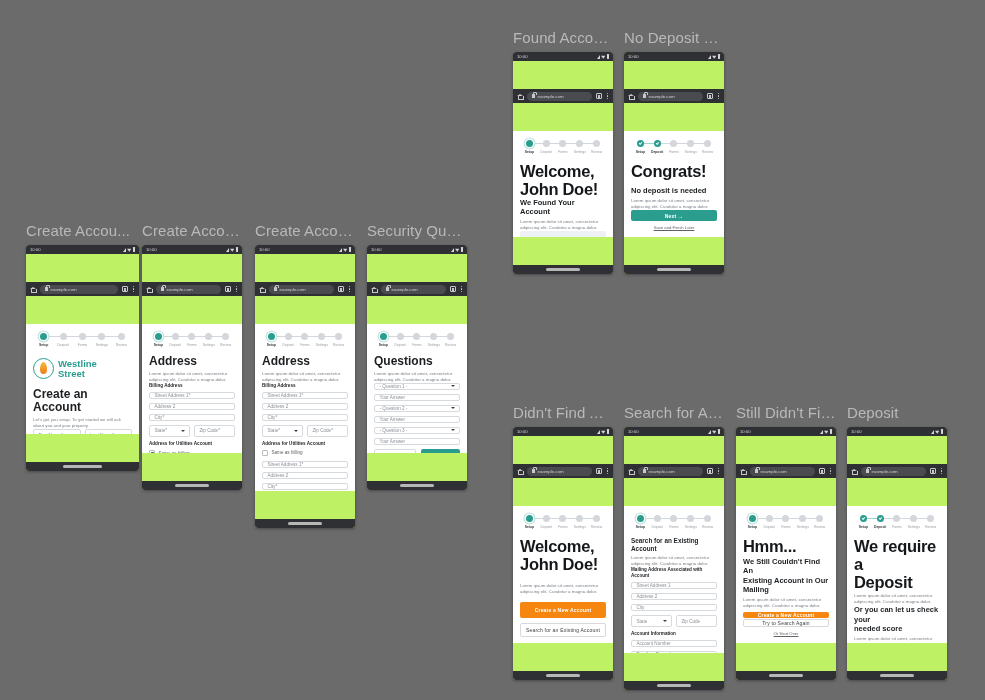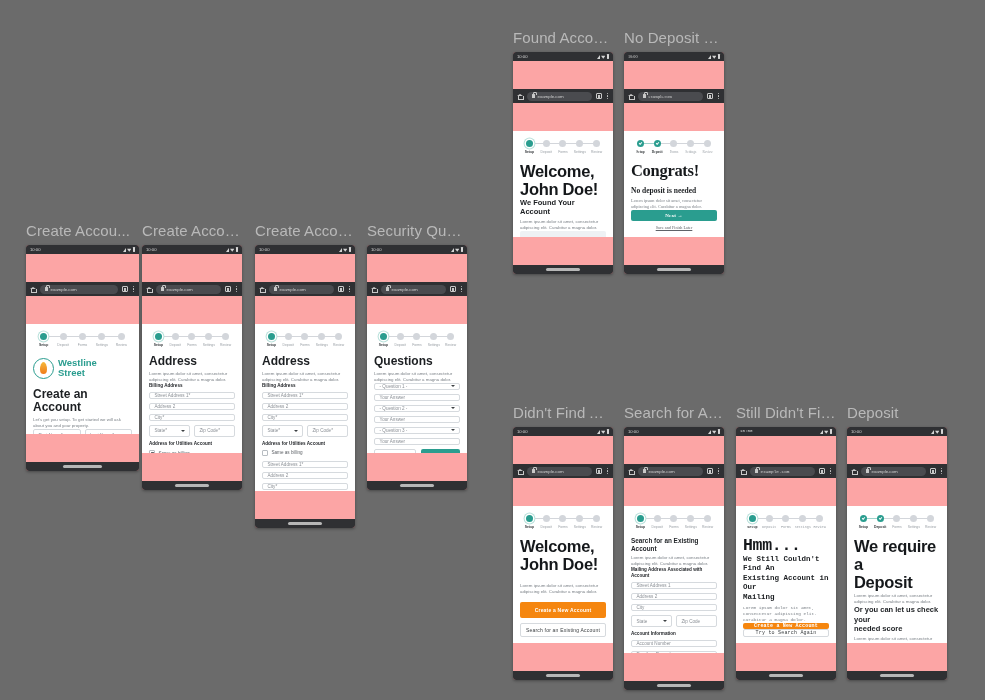--- a/index.html
+++ b/index.html
@@ -16,21 +16,21 @@
     color: #b9b9b9;
     font-size: 15px;
     line-height: 18px;
     white-space: nowrap;
     overflow: hidden;
     text-overflow: ellipsis;
     margin-bottom: 5px;
     letter-spacing: .1px;
   }
   .phone {
-    background: #fca5a5;
+    background: #bef264;
     border-radius: 3px;
     overflow: hidden;
     display: flex;
     flex-direction: column;
     box-shadow: 0 1px 3px rgba(0,0,0,.35);
     gap: 28px;
   }
 
   
   .statusbar {
@@ -123,21 +123,21 @@
     transform: rotate(-45deg);
   }
   .step.current .dot { background: #2a9d8f; box-shadow: 0 0 0 1.4px #ffffff, 0 0 0 2.4px #b7e0da; }
   .step .slabel {
     margin-top: 2.5px; font-size: 3.4px; line-height: 4px; color: #9aa0a6;
     white-space: nowrap;
   }
   .step.done .slabel, .step.current .slabel { color: #3c4043; font-weight: bold; }
 
   
-  .logo { display: flex; align-items: center; gap: 4px; margin: 3px 0 9px 0; }
+  .logo { display: flex; align-items: flex-end; gap: 4px; margin: 3px 0 9px 0; }
   .logo-mark {
     width: 21px; height: 21px; border-radius: 50%;
     border: 1.7px solid #2a9d8f;
     display: flex; align-items: center; justify-content: center; flex: none;
   }
   .flame {
     width: 7px; height: 12px;
     background: linear-gradient(180deg, #f6b93b 0%, #f07c1a 100%);
     border-radius: 50% 50% 50% 50% / 62% 62% 38% 38%;
     transform: rotate(0deg);
@@ -671,21 +671,21 @@
         <div class="linkline">Not You?</div>
       </div>
       <div class="homebar">
           <i></i>
         </div>
     </div>
   </div>
 
   <div class="screen" style="left:624px; top:29px; width:100px;">
     <div class="screen-title">No Deposit Ne...</div>
-    <div class="phone" style="height:222px;font-family:Liberation Serif, serif;">
+    <div class="phone" style="height:222px;">
       <div class="statusbar">
         <div class="sb-time">10:00</div>
         <div class="sb-icons">
           <span class="sig"></span>
           <span class="wifi"></span>
           <span class="batt"></span>
         </div>
       </div>
       <div class="urlbar">
         <span class="icn-home"></span>
@@ -897,21 +897,21 @@
         <div class="linkline">Save and Finish Later</div>
       </div>
       <div class="homebar">
           <i></i>
         </div>
     </div>
   </div>
 
   <div class="screen" style="left:736px; top:404px; width:100px;">
     <div class="screen-title">Still Didn't Fin...</div>
-    <div class="phone" style="height:253px;font-family:Liberation Mono, monospace;">
+    <div class="phone" style="height:253px;">
       <div class="statusbar">
         <div class="sb-time">10:00</div>
         <div class="sb-icons">
           <span class="sig"></span>
           <span class="wifi"></span>
           <span class="batt"></span>
         </div>
       </div>
       <div class="urlbar">
         <span class="icn-home"></span>

